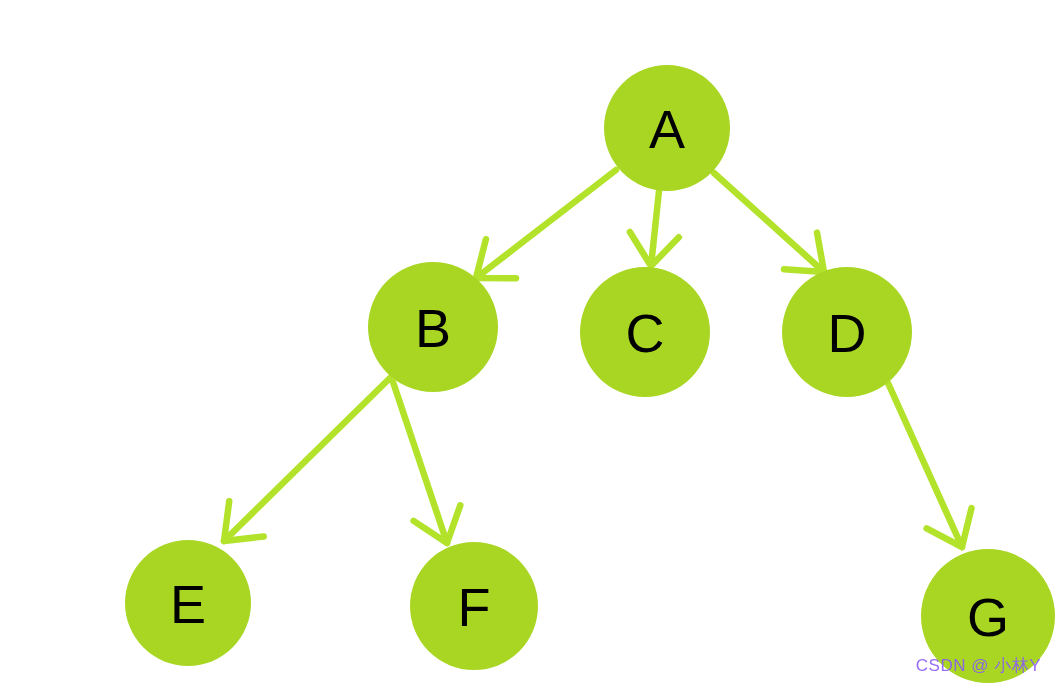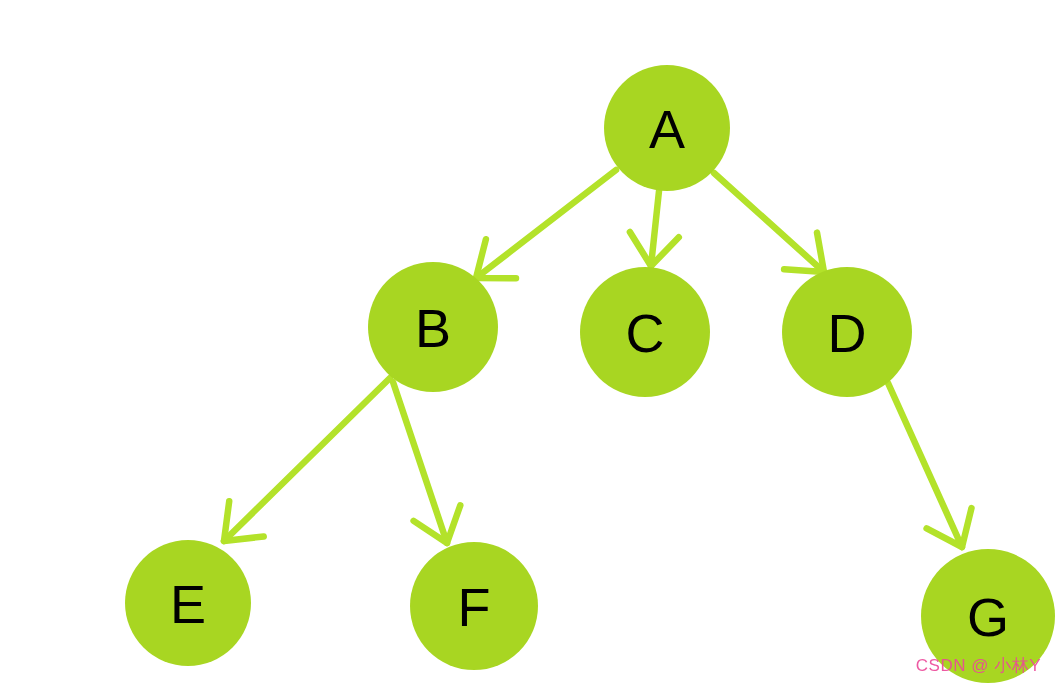--- a/index.html
+++ b/index.html
@@ -63,14 +63,14 @@
       <text x="645" y="332" dy="0.37em" text-anchor="middle" fill="#000000" class="node-label">C</text>
       <circle cx="847" cy="332" r="65" fill="#a8d622"></circle>
       <text x="847" y="332" dy="0.37em" text-anchor="middle" fill="#000000" class="node-label">D</text>
       <circle cx="188" cy="603" r="63" fill="#a8d622"></circle>
       <text x="188" y="603" dy="0.37em" text-anchor="middle" fill="#000000" class="node-label">E</text>
       <circle cx="474" cy="606" r="64" fill="#a8d622"></circle>
       <text x="474" y="606" dy="0.37em" text-anchor="middle" fill="#000000" class="node-label">F</text>
       <circle cx="988" cy="616" r="67" fill="#a8d622"></circle>
       <text x="988" y="616" dy="0.37em" text-anchor="middle" fill="#000000" class="node-label">G</text>
     </svg>
-  <div class="watermark" style="color: #ec4899;">CSDN @ 小林Y</div>
+  <div class="watermark" style="color: #8b5cf6;">CSDN @ 小林Y</div>
 </div>
 
 </body></html>

